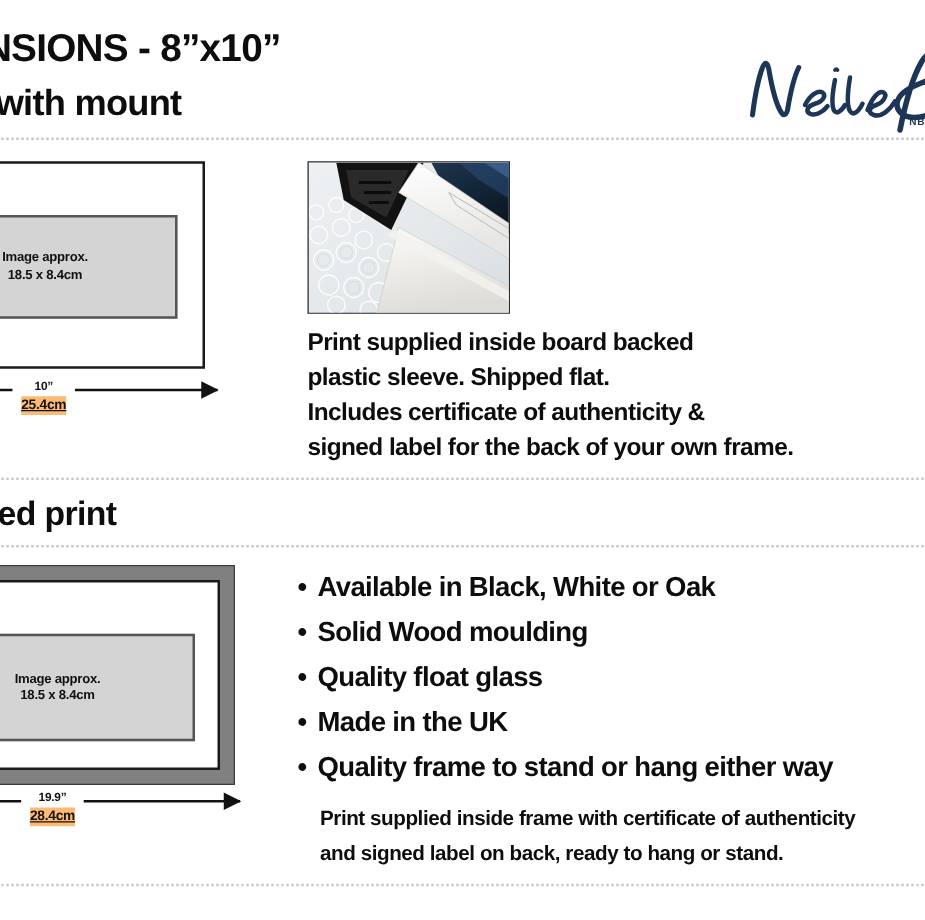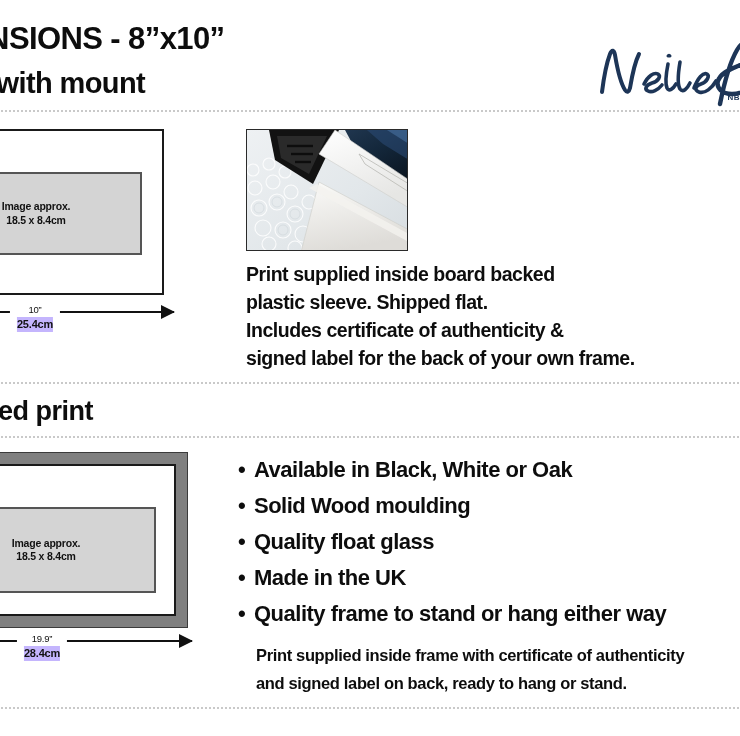--- a/index.html
+++ b/index.html
@@ -183,34 +183,35 @@
     position: absolute;
     left: 50%;
     top: 0;
     transform: translateX(-50%);
     background: #ffffff;
     padding: 0 7px;
     text-align: center;
   }
   .dim .lbl-in {
     font-size: 9.5px;
-    font-weight: 400;
+    font-weight: 700;
     color: #111111;
     letter-spacing: -0.2px;
     line-height: 14px;
     display: block;
   }
   .dim .lbl-cm {
     font-size: 11px;
     font-weight: 700;
     color: #111111;
     letter-spacing: -0.2px;
     line-height: 15px;
     display: block;
-    background: #c4b5fd;
+    background: #fdba74;
+    text-decoration: underline;
   }
 
   
   .photo {
     position: absolute;
     left: 246px;
     top: 129px;
     width: 162px;
     height: 122px;
     border: 1px solid #2a2a2a;

